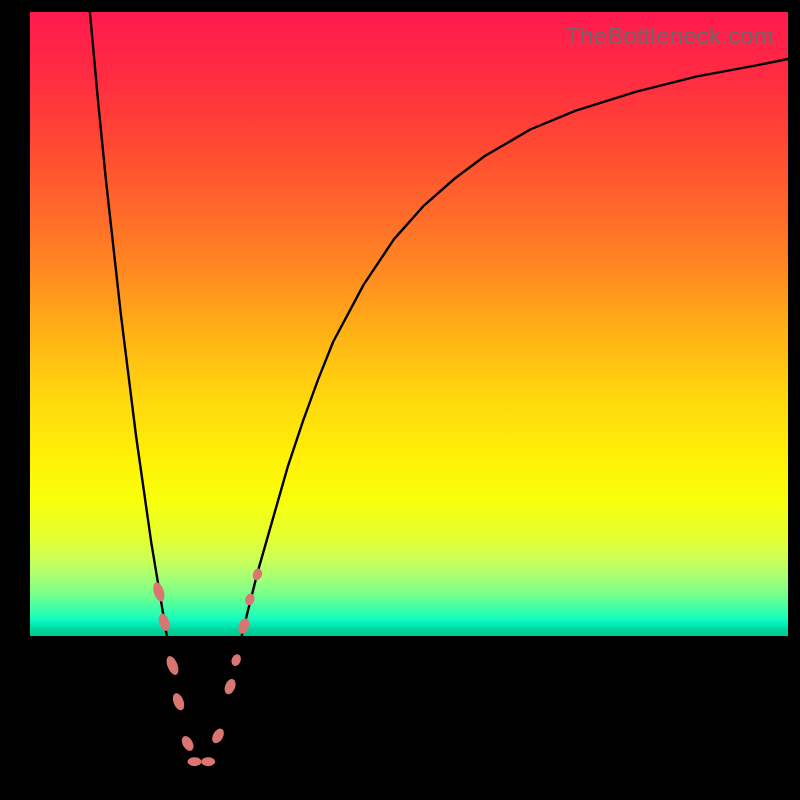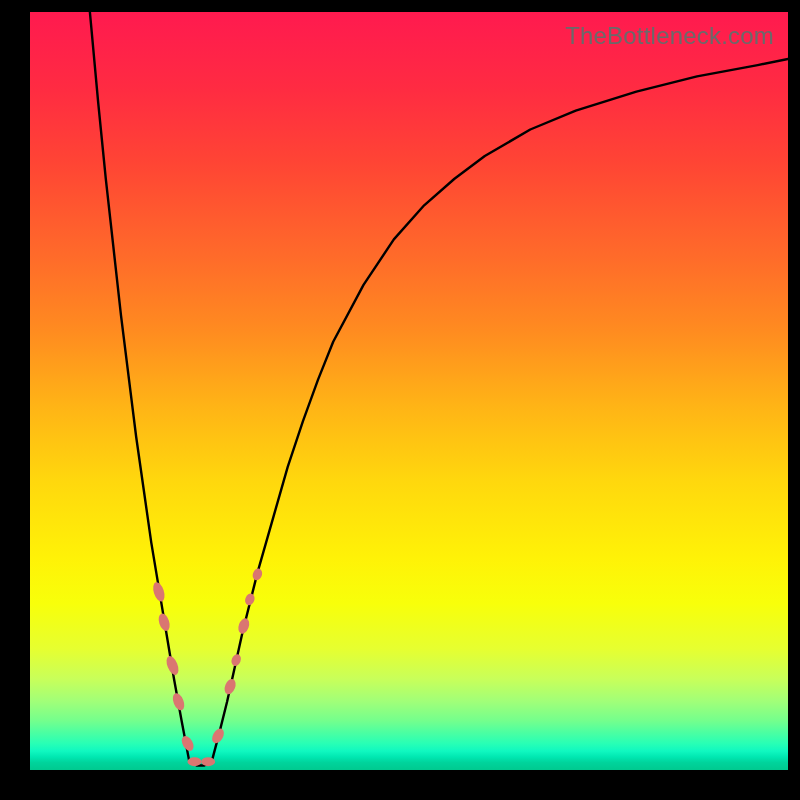--- a/index.html
+++ b/index.html
@@ -15,21 +15,21 @@
     position: relative;
     width: 800px;
     height: 800px;
     background: #000;
   }
   .plot {
     position: absolute;
     left: 30px;
     top: 12px;
     width: 758px;
-    height: 758px;
+    height: 624px;
     background: linear-gradient(to bottom,
       #ff1a4f 0%,
       #ff2b42 10%,
       #ff4534 20%,
       #ff6a2a 32%,
       #ff8b20 42%,
       #ffb416 52%,
       #ffd80d 62%,
       #fff207 72%,
       #f8ff0a 78%,

